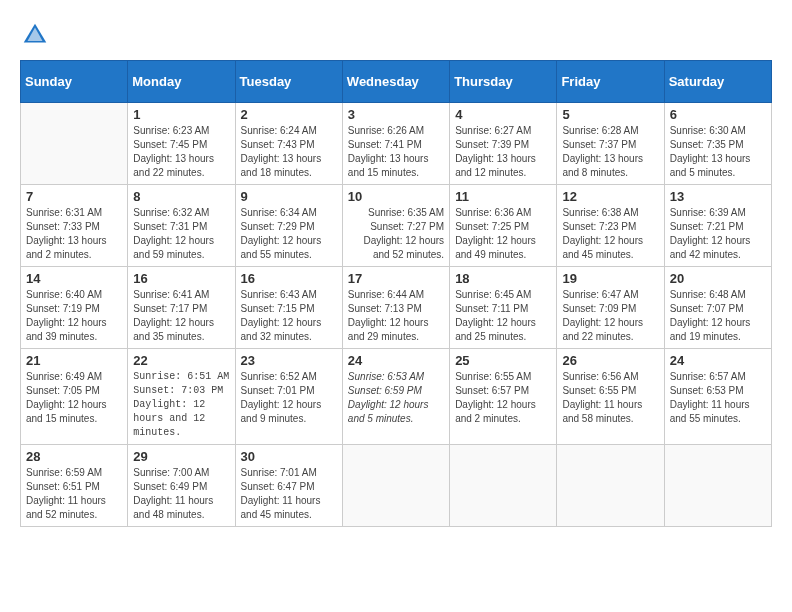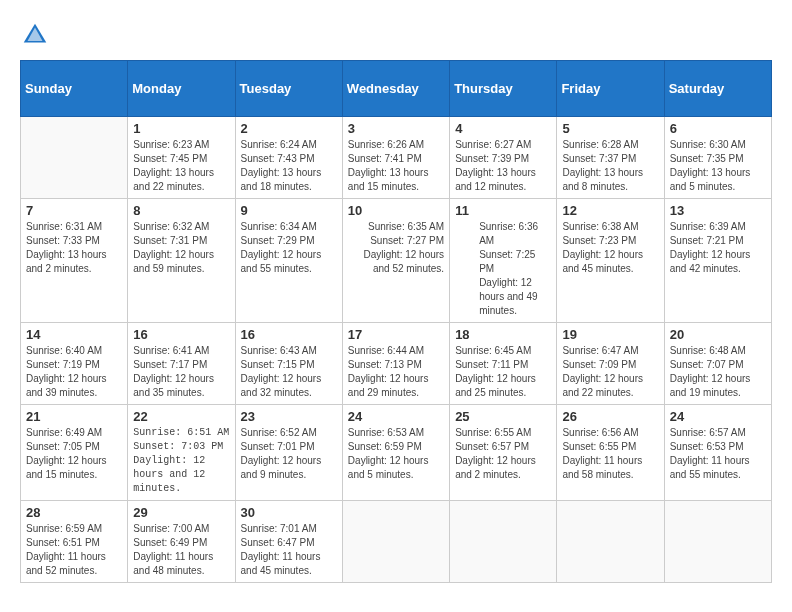--- a/index.html
+++ b/index.html
@@ -42,21 +42,21 @@
       font-size: 16px;
       color: #555;
     }
     table {
       width: 100%;
       border-collapse: collapse;
     }
     thead tr th {
       background-color: #2176c7;
       color: white;
-      padding: 20px 4px;
+      padding: 13px 4px;
       font-size: 13px;
       font-weight: bold;
       text-align: left;
       border: 1px solid #1a5fa8;
     }
     tbody tr td {
       border: 1px solid #ccc;
       vertical-align: top;
       padding: 4px 5px;
       font-size: 10.5px;
@@ -172,21 +172,21 @@
 Daylight: 12 hours and 55 minutes.</div>
         </td>
         <td>
           <span class="day-number">10</span>
           <div class="day-info" style="white-space: pre-line; text-align: right;">Sunrise: 6:35 AM
 Sunset: 7:27 PM
 Daylight: 12 hours and 52 minutes.</div>
         </td>
         <td>
           <span class="day-number">11</span>
-          <div class="day-info" style="white-space: pre-line; margin-left: 24px;">Sunrise: 6:36 AM
+          <div class="day-info" style="white-space: pre-line;">Sunrise: 6:36 AM
 Sunset: 7:25 PM
 Daylight: 12 hours and 49 minutes.</div>
         </td>
         <td>
           <span class="day-number">12</span>
           <div class="day-info" style="white-space: pre-line;">Sunrise: 6:38 AM
 Sunset: 7:23 PM
 Daylight: 12 hours and 45 minutes.</div>
         </td>
         <td>
@@ -254,21 +254,21 @@
 Daylight: 12 hours and 12 minutes.</div>
         </td>
         <td>
           <span class="day-number">23</span>
           <div class="day-info" style="white-space: pre-line;">Sunrise: 6:52 AM
 Sunset: 7:01 PM
 Daylight: 12 hours and 9 minutes.</div>
         </td>
         <td>
           <span class="day-number">24</span>
-          <div class="day-info" style="white-space: pre-line;">Sunrise: 6:53 AM
+          <div class="day-info" style="white-space: pre-line; font-style: italic;">Sunrise: 6:53 AM
 Sunset: 6:59 PM
 Daylight: 12 hours and 5 minutes.</div>
         </td>
         <td>
           <span class="day-number">25</span>
           <div class="day-info" style="white-space: pre-line;">Sunrise: 6:55 AM
 Sunset: 6:57 PM
 Daylight: 12 hours and 2 minutes.</div>
         </td>
         <td>

